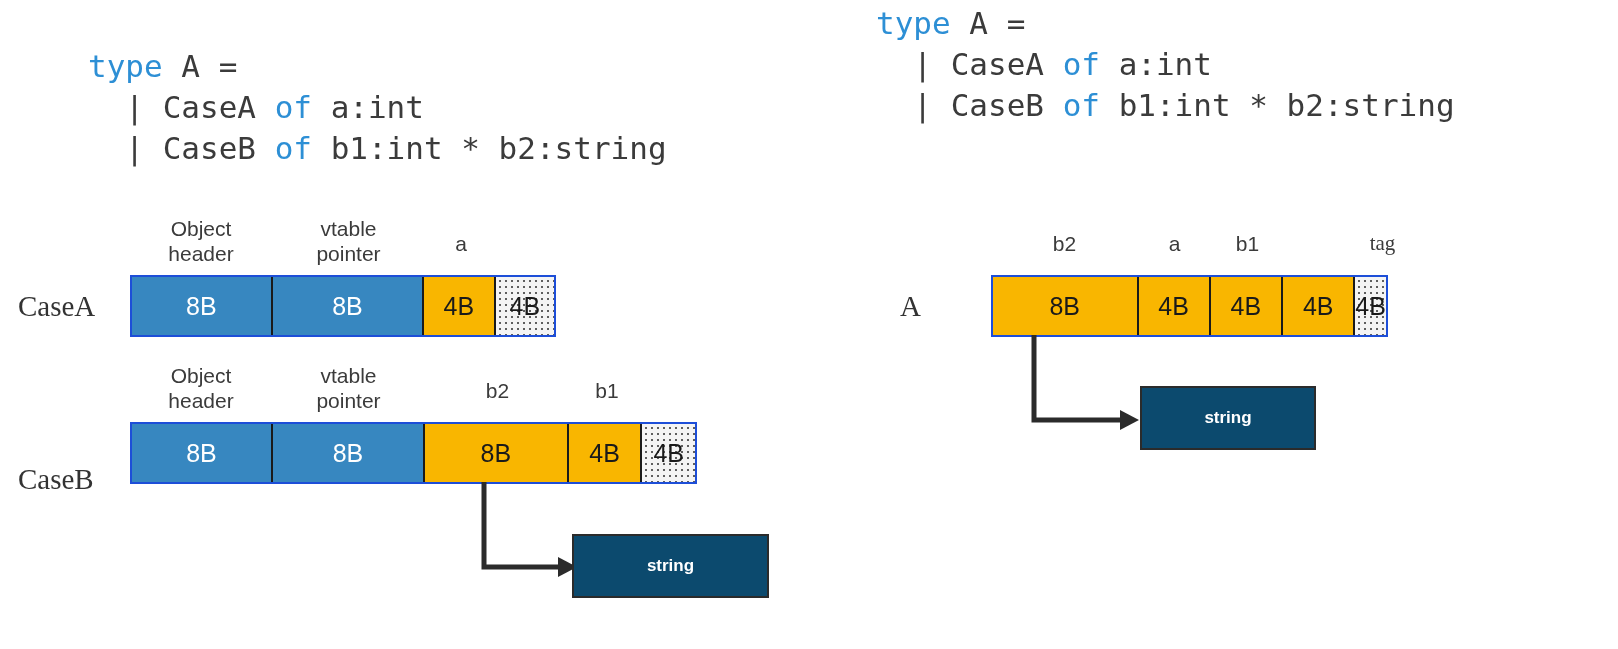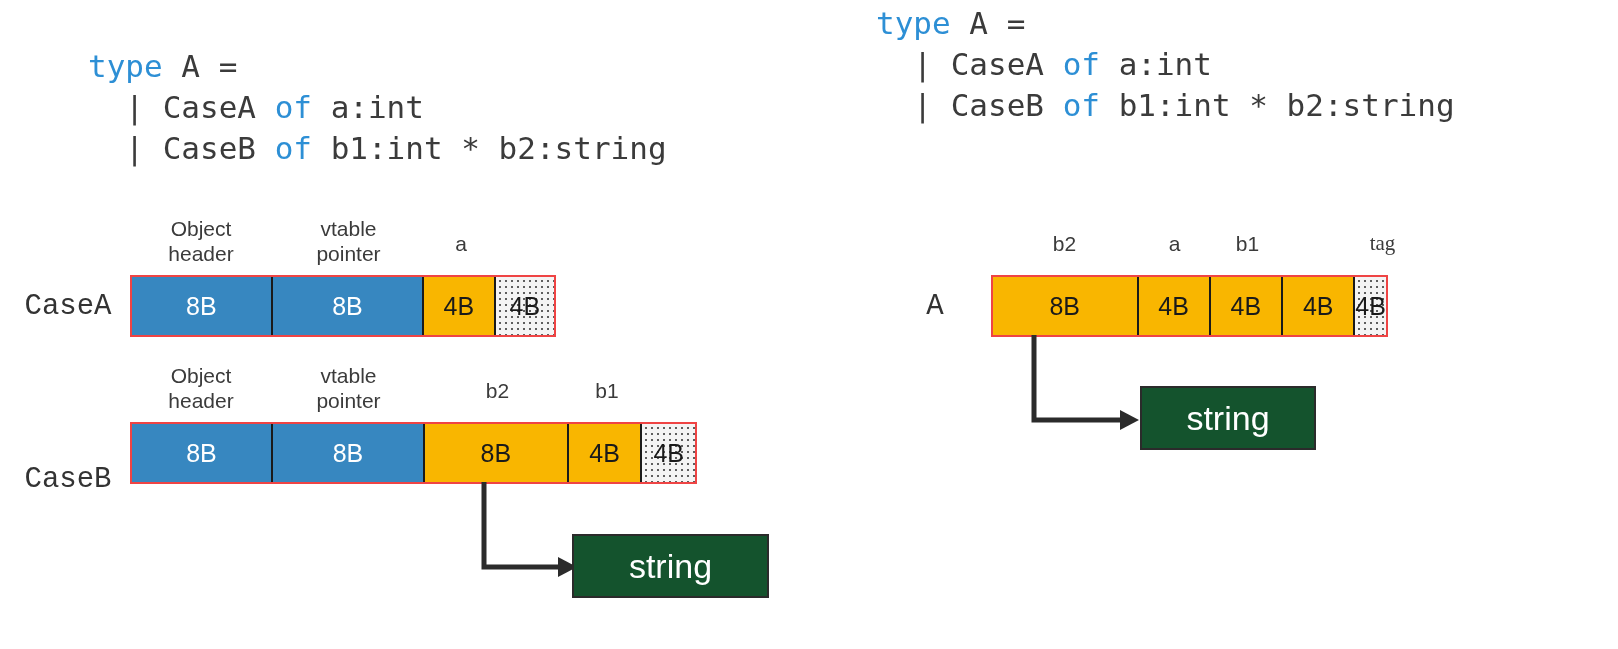--- a/index.html
+++ b/index.html
@@ -29,31 +29,31 @@
   .code-line { white-space: pre; }
   .kw { color: #2d8fd5; }
   .attr { color: #6b6b6b; }
 
   #code-left  { left: 88px; top: 46px; }
   #code-right { left: 876px; top: 3px; }
 
   
   .row-label {
     position: absolute;
-    font-family: Liberation Mono, monospace;
+    font-family: Liberation Serif, serif;
     font-size: 29px;
     color: #333333;
-    text-align: center;
+    text-align: left;
     white-space: nowrap;
   }
 
   .bar {
     position: absolute;
     display: flex;
-    border: 2px solid #ef4444;
+    border: 2px solid #1d4ed8;
     box-sizing: border-box;
     background: #ffffff;
   }
   .cell {
     box-sizing: border-box;
     border-right: 2px solid #1a1a1a;
     display: flex;
     align-items: center;
     justify-content: center;
     font-family: "Liberation Sans", sans-serif;
@@ -78,29 +78,30 @@
     font-size: 21px;
     color: #3b3b3b;
     text-align: center;
     line-height: 25px;
     white-space: pre-line;
   }
 
   
   .string-box {
     position: absolute;
-    background: #14532d;
+    background: #0c4a6e;
     border: 2px solid #2b2b2b;
     box-sizing: border-box;
     display: flex;
     align-items: center;
     justify-content: center;
     color: #ffffff;
     font-family: "Liberation Sans", sans-serif;
-    font-size: 34px;
+    font-size: 17px;
+    font-weight: bold;
   }
 
   
   .arrow-svg {
     position: absolute;
     overflow: visible;
   }
 </style>
 </head>
 <body>

